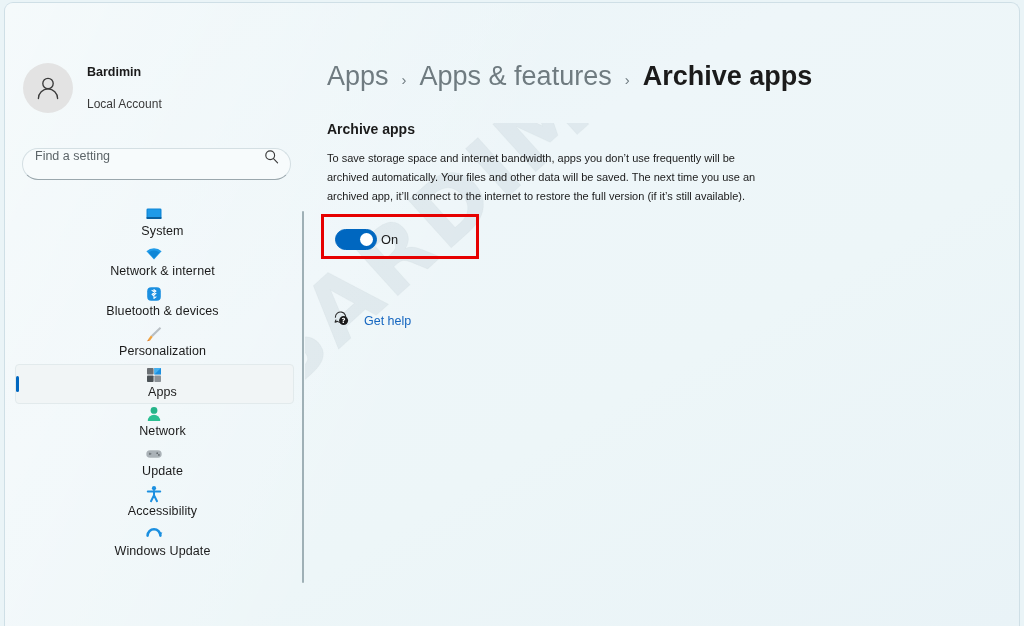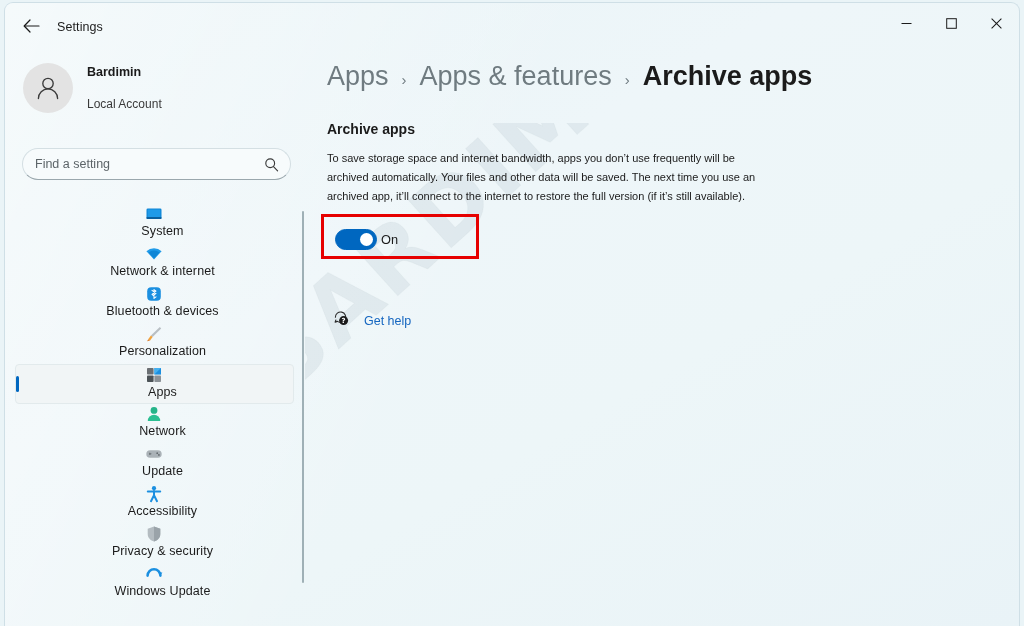--- a/index.html
+++ b/index.html
@@ -138,21 +138,21 @@
   .searchbox {
     position: absolute;
     left: 17px; top: 101px;
     width: 269px; height: 32px;
     background: #f7fbfc;
     border: 1px solid #d4dfe3;
     border-bottom: 1px solid #9aa7ad;
     border-radius: 16px;
     box-sizing: border-box;
     display: flex;
-    align-items: center;
+    align-items: flex-start;
     cursor: text;
   }
   .searchbox input {
     flex: 1;
     border: none;
     outline: none;
     background: transparent;
     font-family: "Liberation Sans", sans-serif;
     font-size: 12.5px;
     color: #1b1b1b;
@@ -309,46 +309,20 @@
 </head>
 <body>
 
 <div id="root">
   <div class="window">
 
     <div class="watermark">
       <span>BARDIMIN</span>
     </div>
 
-    <div class="titlebar">
-      <div class="back-btn">
-        <svg width="17" height="14" viewBox="0 0 17 14">
-          <path d="M7 1 L1.2 7 L7 13" fill="none" stroke="#1b1b1b" stroke-width="1.2" stroke-linecap="round" stroke-linejoin="round"></path>
-          <path d="M1.4 7 H16" fill="none" stroke="#1b1b1b" stroke-width="1.2" stroke-linecap="round"></path>
-        </svg>
-      </div>
-      <div class="app-title">Settings</div>
-      <div class="wincontrols">
-        <div class="wc">
-          <svg width="11" height="11" viewBox="0 0 11 11">
-            <path d="M0.5 5.5 H10.5" stroke="#1b1b1b" stroke-width="1"></path>
-          </svg>
-        </div>
-        <div class="wc">
-          <svg width="11" height="11" viewBox="0 0 11 11">
-            <rect x="0.7" y="0.7" width="9.6" height="9.6" fill="none" stroke="#1b1b1b" stroke-width="1"></rect>
-          </svg>
-        </div>
-        <div class="wc close">
-          <svg width="11" height="11" viewBox="0 0 11 11" stroke="#1b1b1b">
-            <path d="M0.6 0.6 L10.4 10.4 M10.4 0.6 L0.6 10.4" stroke-width="1.05"></path>
-          </svg>
-        </div>
-      </div>
-    </div>
 
     <div class="sidebar">
 
       <div class="profile">
         <div class="avatar">
           <svg width="30" height="30" viewBox="0 0 30 30">
             <circle cx="15" cy="10.5" r="5.2" fill="none" stroke="#3b3b3b" stroke-width="1.35"></circle>
             <path d="M5.4 25.5 a9.6 9.6 0 0 1 19.2 0" fill="none" stroke="#3b3b3b" stroke-width="1.35" stroke-linecap="round"></path>
           </svg>
         </div>
@@ -453,29 +427,20 @@
           <span class="nav-ico">
             <svg width="18" height="18" viewBox="0 0 18 18">
               <circle cx="9" cy="3.2" r="2.1" fill="#1b8fe0"></circle>
               <path d="M2.8 6.6 L15.2 6.6" stroke="#1b8fe0" stroke-width="2" stroke-linecap="round"></path>
               <path d="M9 6 L9 10.2 L6 16.2 M9 10.2 L12 16.2" fill="none" stroke="#1b8fe0" stroke-width="2" stroke-linecap="round" stroke-linejoin="round"></path>
             </svg>
           </span>
           <span class="nav-label">Accessibility</span>
         </div>
 
-        <div class="navitem">
-          <span class="nav-ico">
-            <svg width="18" height="18" viewBox="0 0 18 18">
-              <path d="M9 1.4 L15.3 3.8 V9 c0 4-2.8 6.4-6.3 7.5 C5.5 15.4 2.7 13 2.7 9 V3.8 Z" fill="#b4bcc1"></path>
-              <path d="M9 1.4 L15.3 3.8 V9 c0 4-2.8 6.4-6.3 7.5 Z" fill="#9aa3a9"></path>
-            </svg>
-          </span>
-          <span class="nav-label">Privacy &amp; security</span>
-        </div>
 
         <div class="navitem">
           <span class="nav-ico">
             <svg width="18" height="18" viewBox="0 0 18 18">
               <path d="M2.6 10.6 a6.4 6.4 0 0 1 12.8 0" fill="none" stroke="#1b8fe0" stroke-width="2.6" stroke-linecap="round"></path>
               <path d="M13.1 7.4 L15.4 10.6 L17.4 7.4 Z" fill="#1b8fe0"></path>
             </svg>
           </span>
           <span class="nav-label">Windows Update</span>
         </div>

